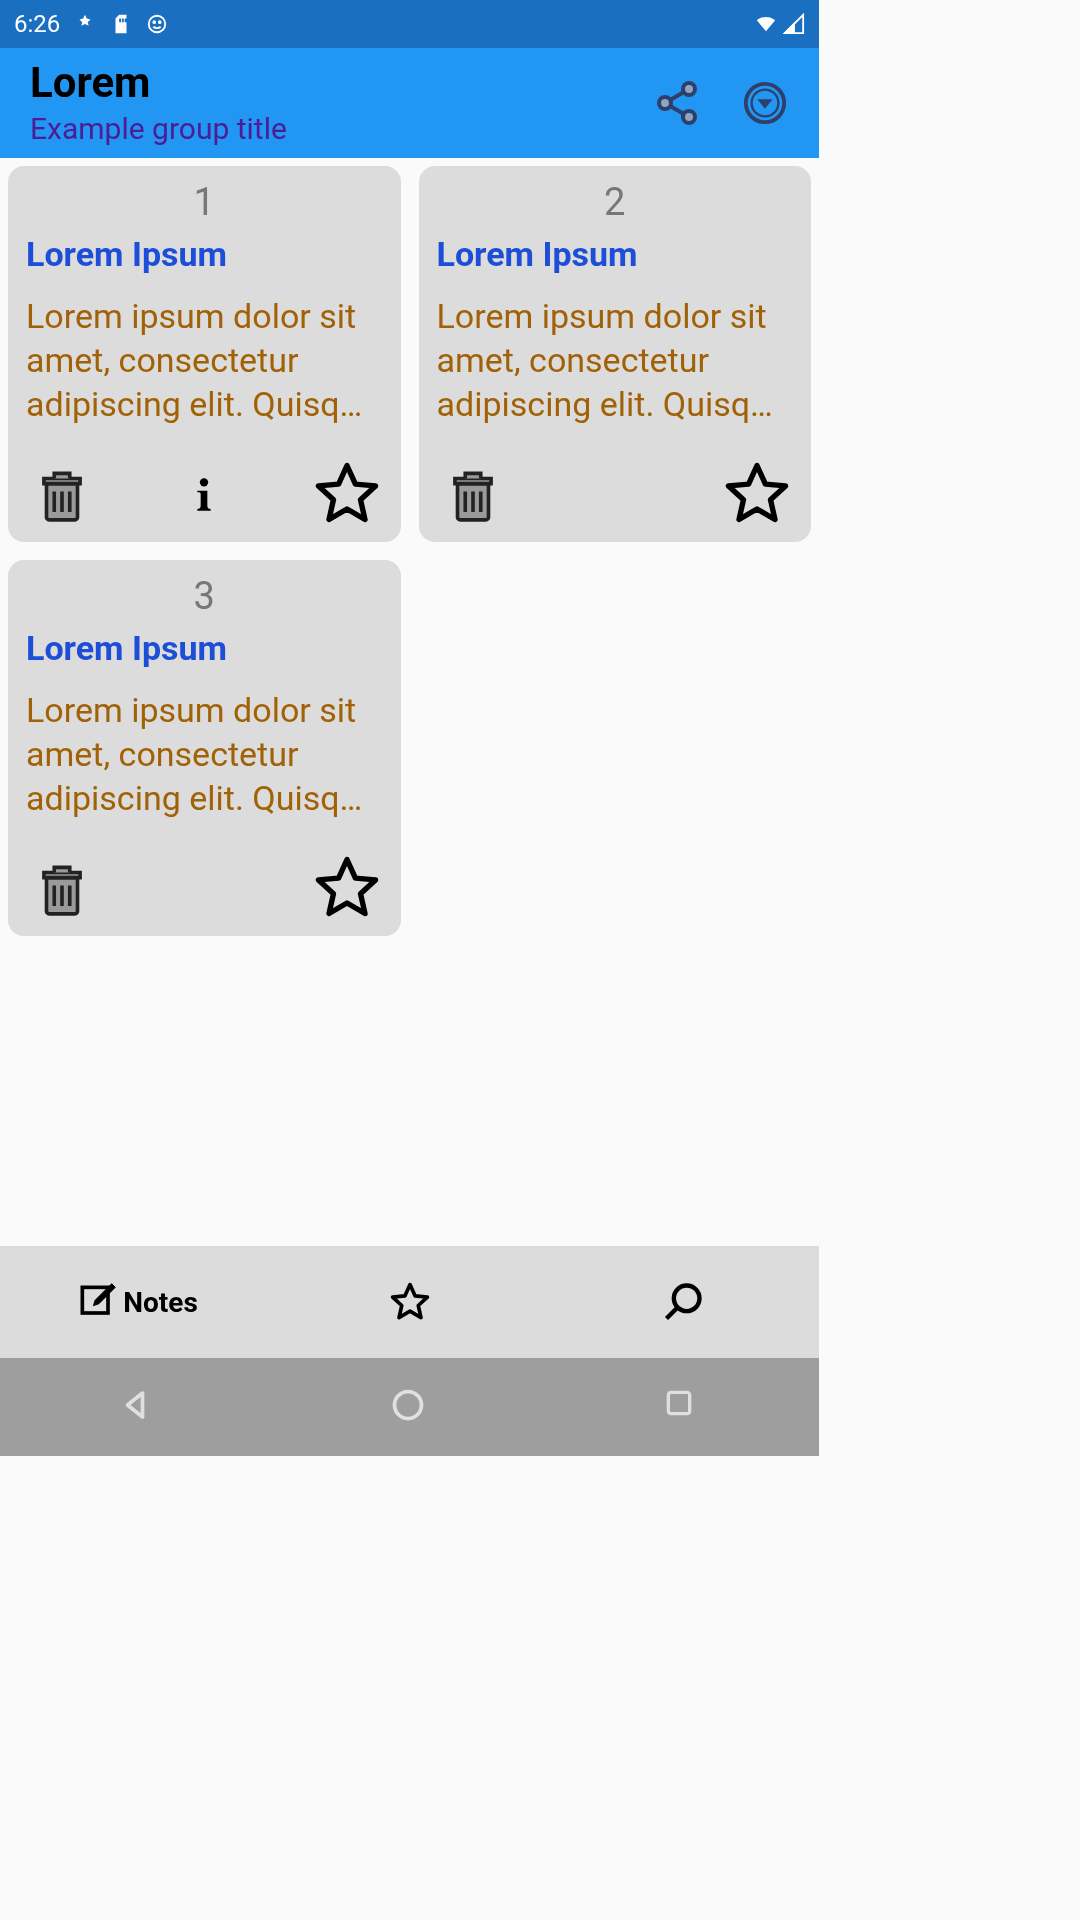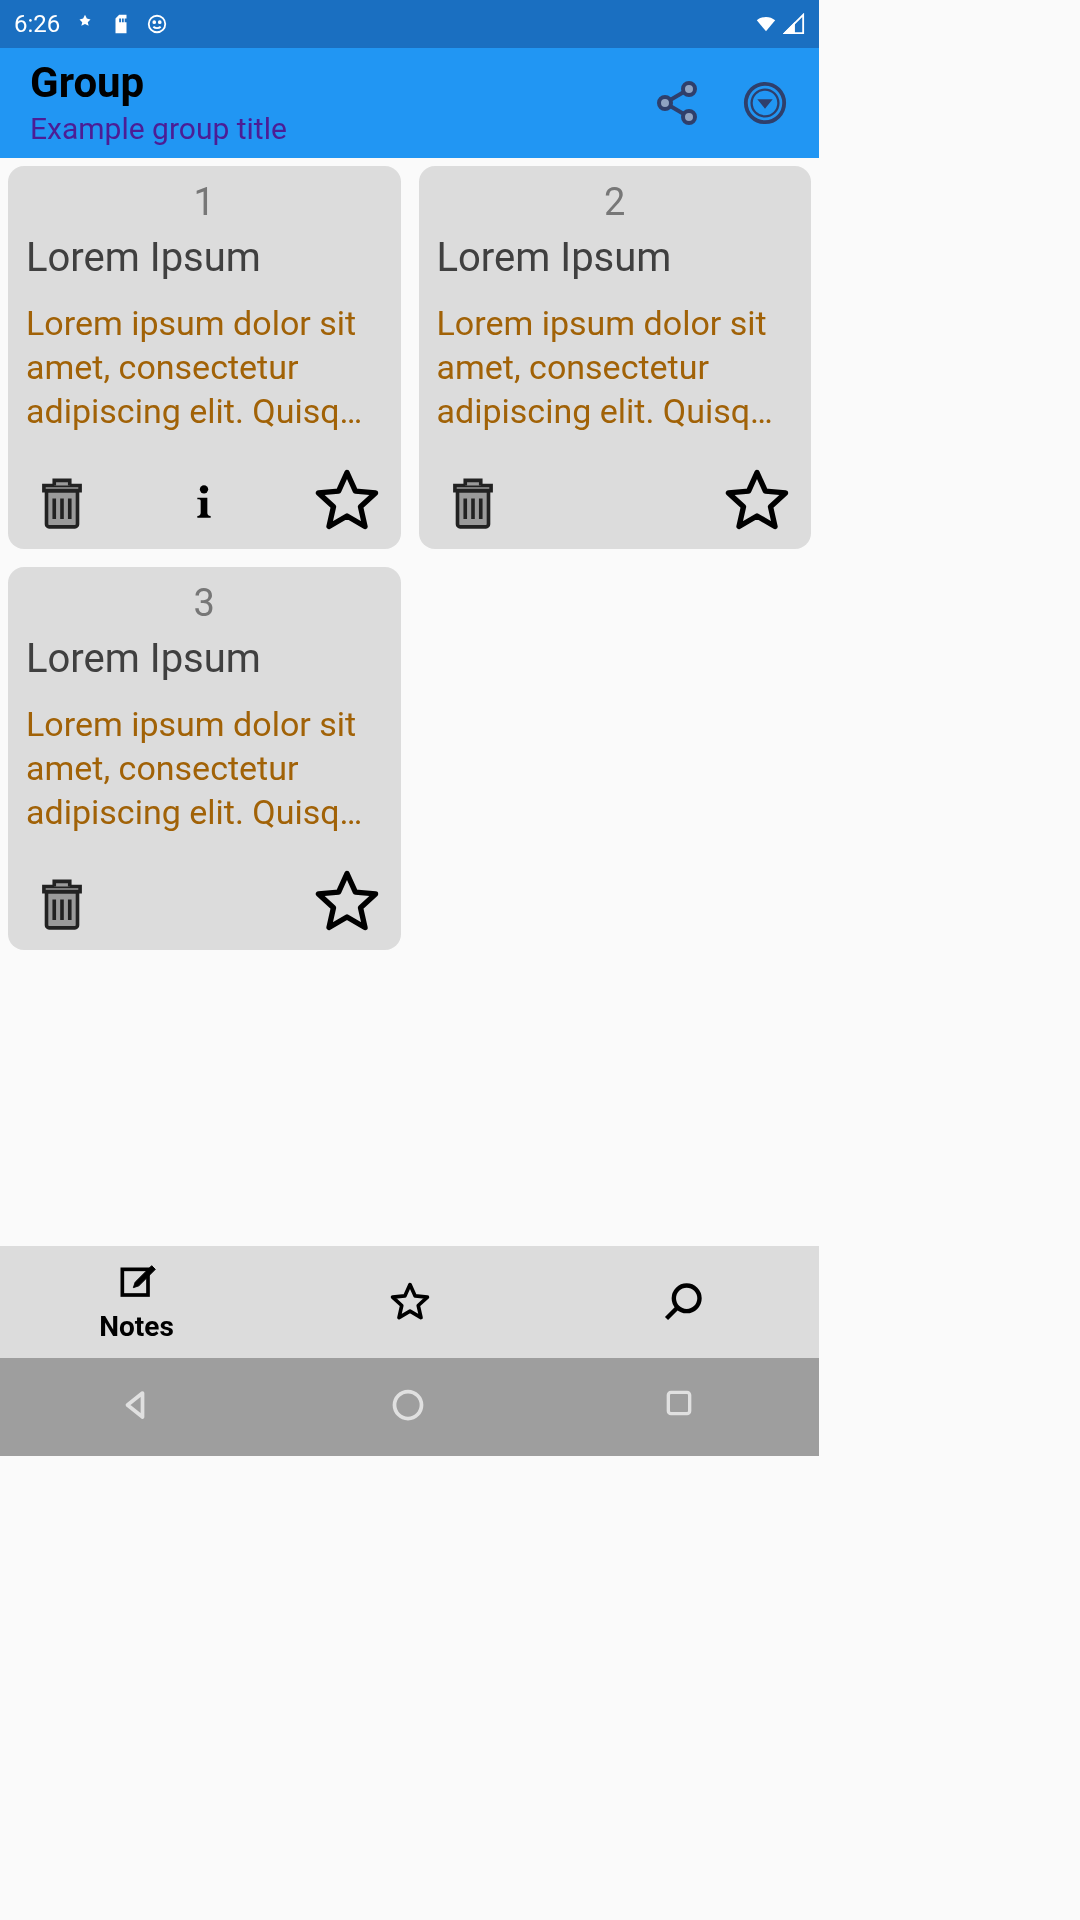--- a/index.html
+++ b/index.html
@@ -99,23 +99,23 @@
       display: flex;
       flex-direction: column;
     }
     .card-number {
       font-size: 38px;
       color: #777;
       text-align: center;
       margin-bottom: 10px;
     }
     .card-title {
-      font-size: 40px;
-      font-weight: 400;
-      color: #404040;
+      font-size: 34px;
+      font-weight: 700;
+      color: #1d4ed8;
       margin-bottom: 20px;
     }
     .card-body {
       font-size: 34px;
       color: #a16207;
       line-height: 1.3;
       height: 140px;
       overflow: hidden;
       margin-bottom: 24px;
     }
@@ -133,21 +133,21 @@
     }
     
     .bottom-tabs {
       height: 112px;
       background: #dcdcdc;
       display: grid;
       grid-template-columns: 1fr 1fr 1fr;
     }
     .tab {
       display: flex;
-      flex-direction: column;
+      flex-direction: row;
       align-items: center;
       justify-content: center;
       gap: 4px;
     }
     .tab-label {
       font-size: 28px;
       font-weight: 700;
       color: #000;
     }
     .tab-icon {
@@ -203,21 +203,21 @@
       <svg viewBox="0 0 24 24" fill="none" stroke="#fff" stroke-width="2">
           <path d="M2 22L22 2v20H2z" fill="none"></path>
           <path d="M2 22L12 12v10H2z" fill="#fff"></path>
         </svg>
     </span>
   </div>
 </div>
 
 <div class="app-bar">
   <div class="app-bar-titles">
-    <div class="app-title">Group</div>
+    <div class="app-title">Lorem</div>
     <div class="app-subtitle">Example group title</div>
   </div>
   <div class="app-bar-actions">
     <span class="action-icon">
       <svg viewBox="0 0 24 24" width="48" height="48" fill="none" stroke="#2f3f6b" stroke-width="2">
         <circle cx="18" cy="5" r="3" fill="#8fa3c2"></circle>
         <circle cx="6" cy="12" r="3" fill="#8fa3c2"></circle>
         <circle cx="18" cy="19" r="3" fill="#8fa3c2"></circle>
         <line x1="8.6" y1="10.5" x2="15.4" y2="6.5"></line>
         <line x1="8.6" y1="13.5" x2="15.4" y2="17.5"></line>

